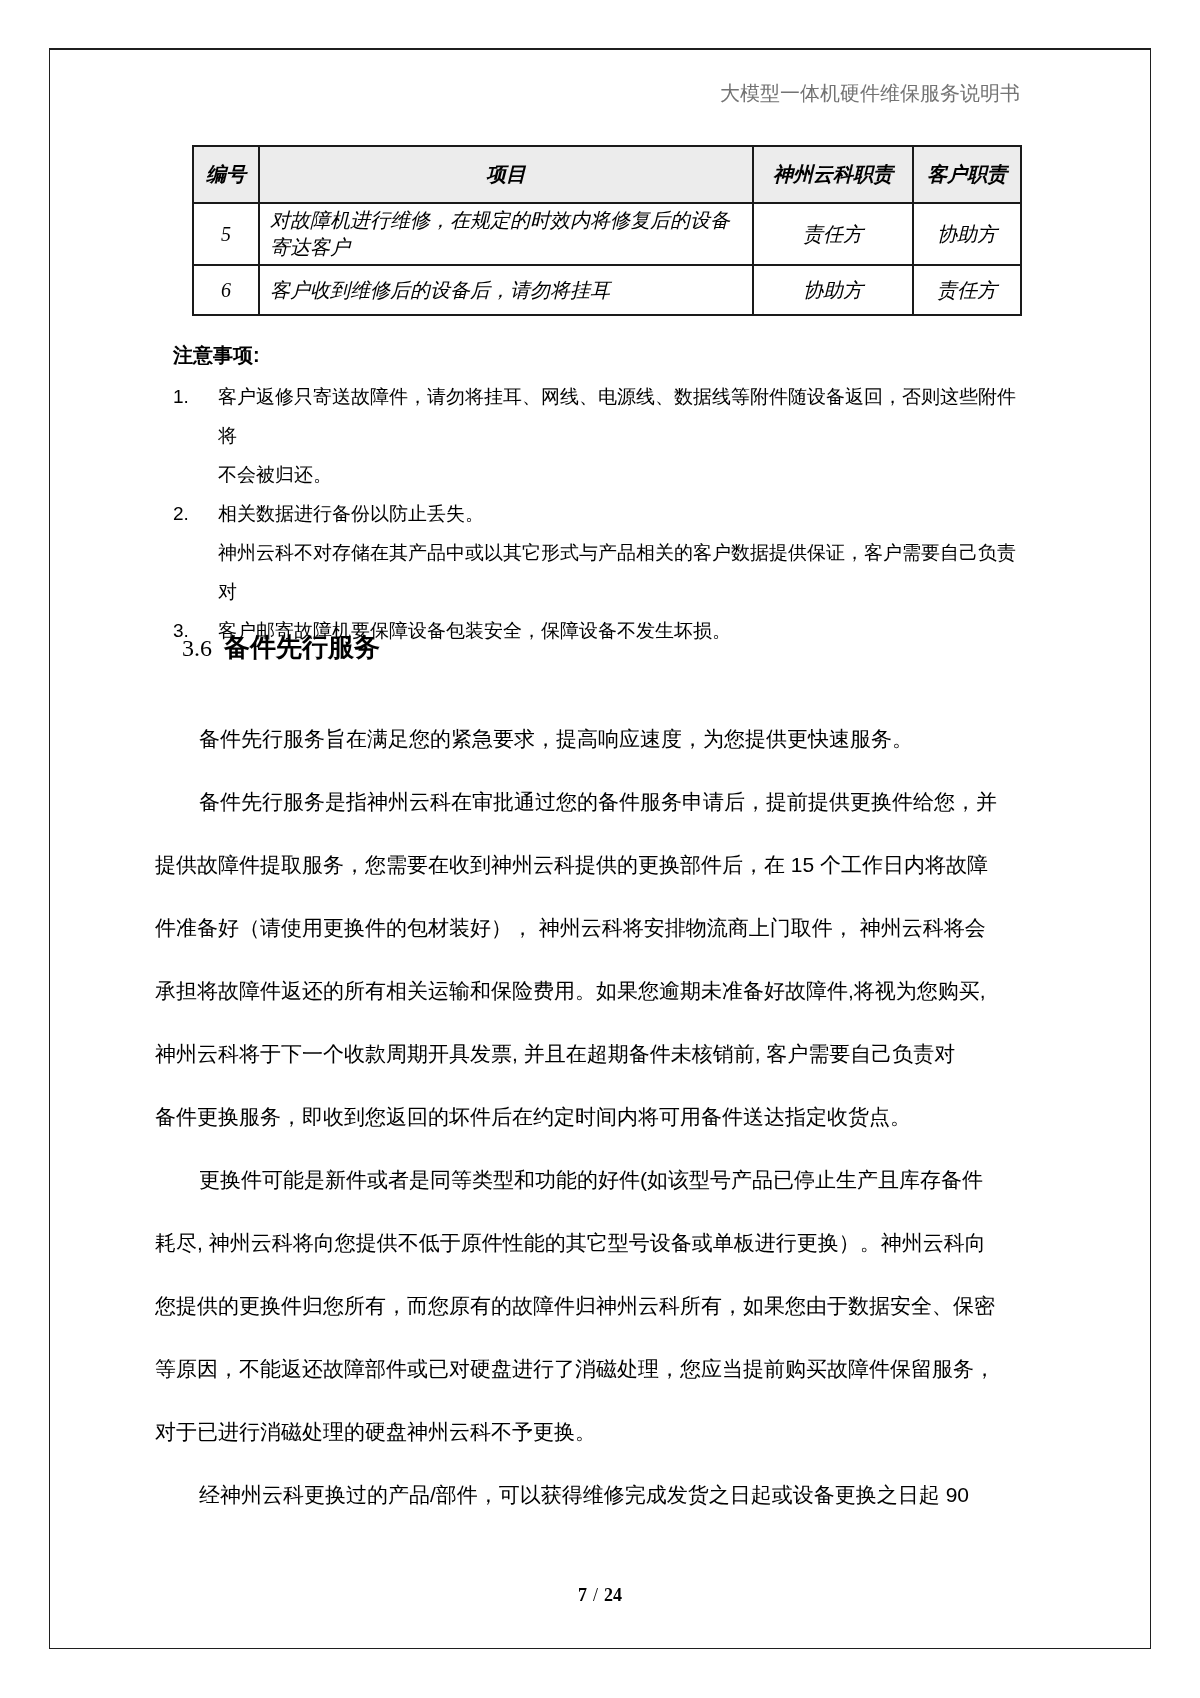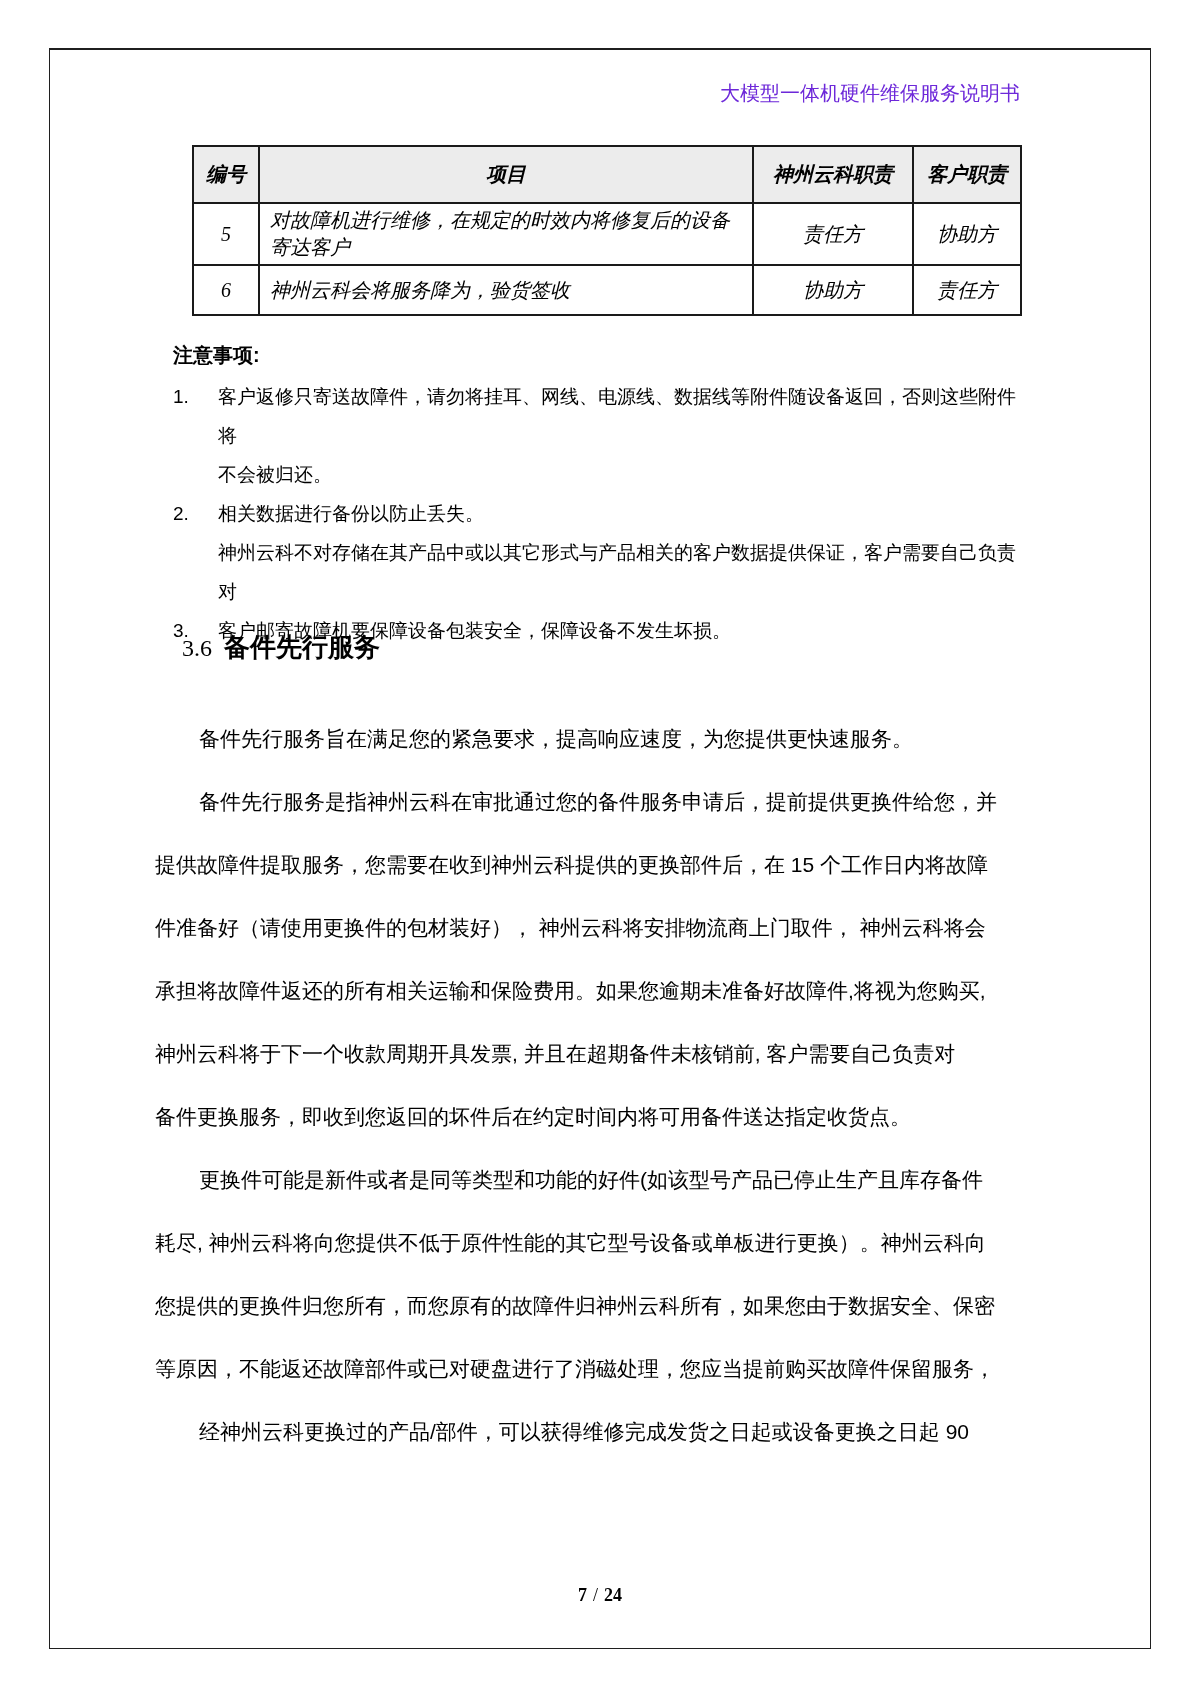--- a/index.html
+++ b/index.html
@@ -14,21 +14,21 @@
   .page-border {
     position:absolute; left:49px; top:48px;
     width:1100px; height:1598px;
     border:1px solid #1f1f1f;
     border-top-width:2px;
   }
   .doc-header {
     position:absolute; left:173px; top:80px; width:847px;
     text-align:right;
     font-family:"Liberation Serif", serif;
-    font-size:20px; color:#6d28d9;
+    font-size:20px; color:#737373;
   }
   
   .svc-table {
     position:absolute; left:192px; top:145px;
     width:828px; border-collapse:collapse;
     font-family:"Liberation Serif", serif;
     font-size:20px; table-layout:fixed;
   }
   .svc-table th, .svc-table td {
     border:2px solid #1a1a1a;
@@ -90,21 +90,21 @@
     <th>客户职责</th>
   </tr>
   <tr class="row-5">
     <td>5</td>
     <td class="cell-item">对故障机进行维修，在规定的时效内将修复后的设备寄达客户</td>
     <td>责任方</td>
     <td>协助方</td>
   </tr>
   <tr class="row-6">
     <td>6</td>
-    <td class="cell-item">神州云科会将服务降为，验货签收</td>
+    <td class="cell-item">客户收到维修后的设备后，请勿将挂耳</td>
     <td>协助方</td>
     <td>责任方</td>
   </tr>
 </tbody>
   </table>
 
 <div class="notes">
   <div class="notes-title">注意事项:</div>
   <div class="note-item">
     <div class="note-num">1.</div>
@@ -137,18 +137,19 @@
   <div class="ln ind">备件先行服务是指神州云科在审批通过您的备件服务申请后，提前提供更换件给您，并</div>
   <div class="ln">提供故障件提取服务，您需要在收到神州云科提供的更换部件后，在 15 个工作日内将故障</div>
   <div class="ln">件准备好（请使用更换件的包材装好）， 神州云科将安排物流商上门取件， 神州云科将会</div>
   <div class="ln">承担将故障件返还的所有相关运输和保险费用。如果您逾期未准备好故障件,将视为您购买,</div>
   <div class="ln">神州云科将于下一个收款周期开具发票, 并且在超期备件未核销前, 客户需要自己负责对</div>
   <div class="ln">备件更换服务，即收到您返回的坏件后在约定时间内将可用备件送达指定收货点。</div>
   <div class="ln ind">更换件可能是新件或者是同等类型和功能的好件(如该型号产品已停止生产且库存备件</div>
   <div class="ln">耗尽, 神州云科将向您提供不低于原件性能的其它型号设备或单板进行更换）。神州云科向</div>
   <div class="ln">您提供的更换件归您所有，而您原有的故障件归神州云科所有，如果您由于数据安全、保密</div>
   <div class="ln">等原因，不能返还故障部件或已对硬盘进行了消磁处理，您应当提前购买故障件保留服务，</div>
+  <div class="ln">对于已进行消磁处理的硬盘神州云科不予更换。</div>
   <div class="ln ind">经神州云科更换过的产品/部件，可以获得维修完成发货之日起或设备更换之日起 90</div>
 </div>
 
 <div class="page-footer">
   <span class="pg-num">7</span><span class="pg-sep">/</span><span class="pg-num">24</span>
 </div>
 
 </body></html>

